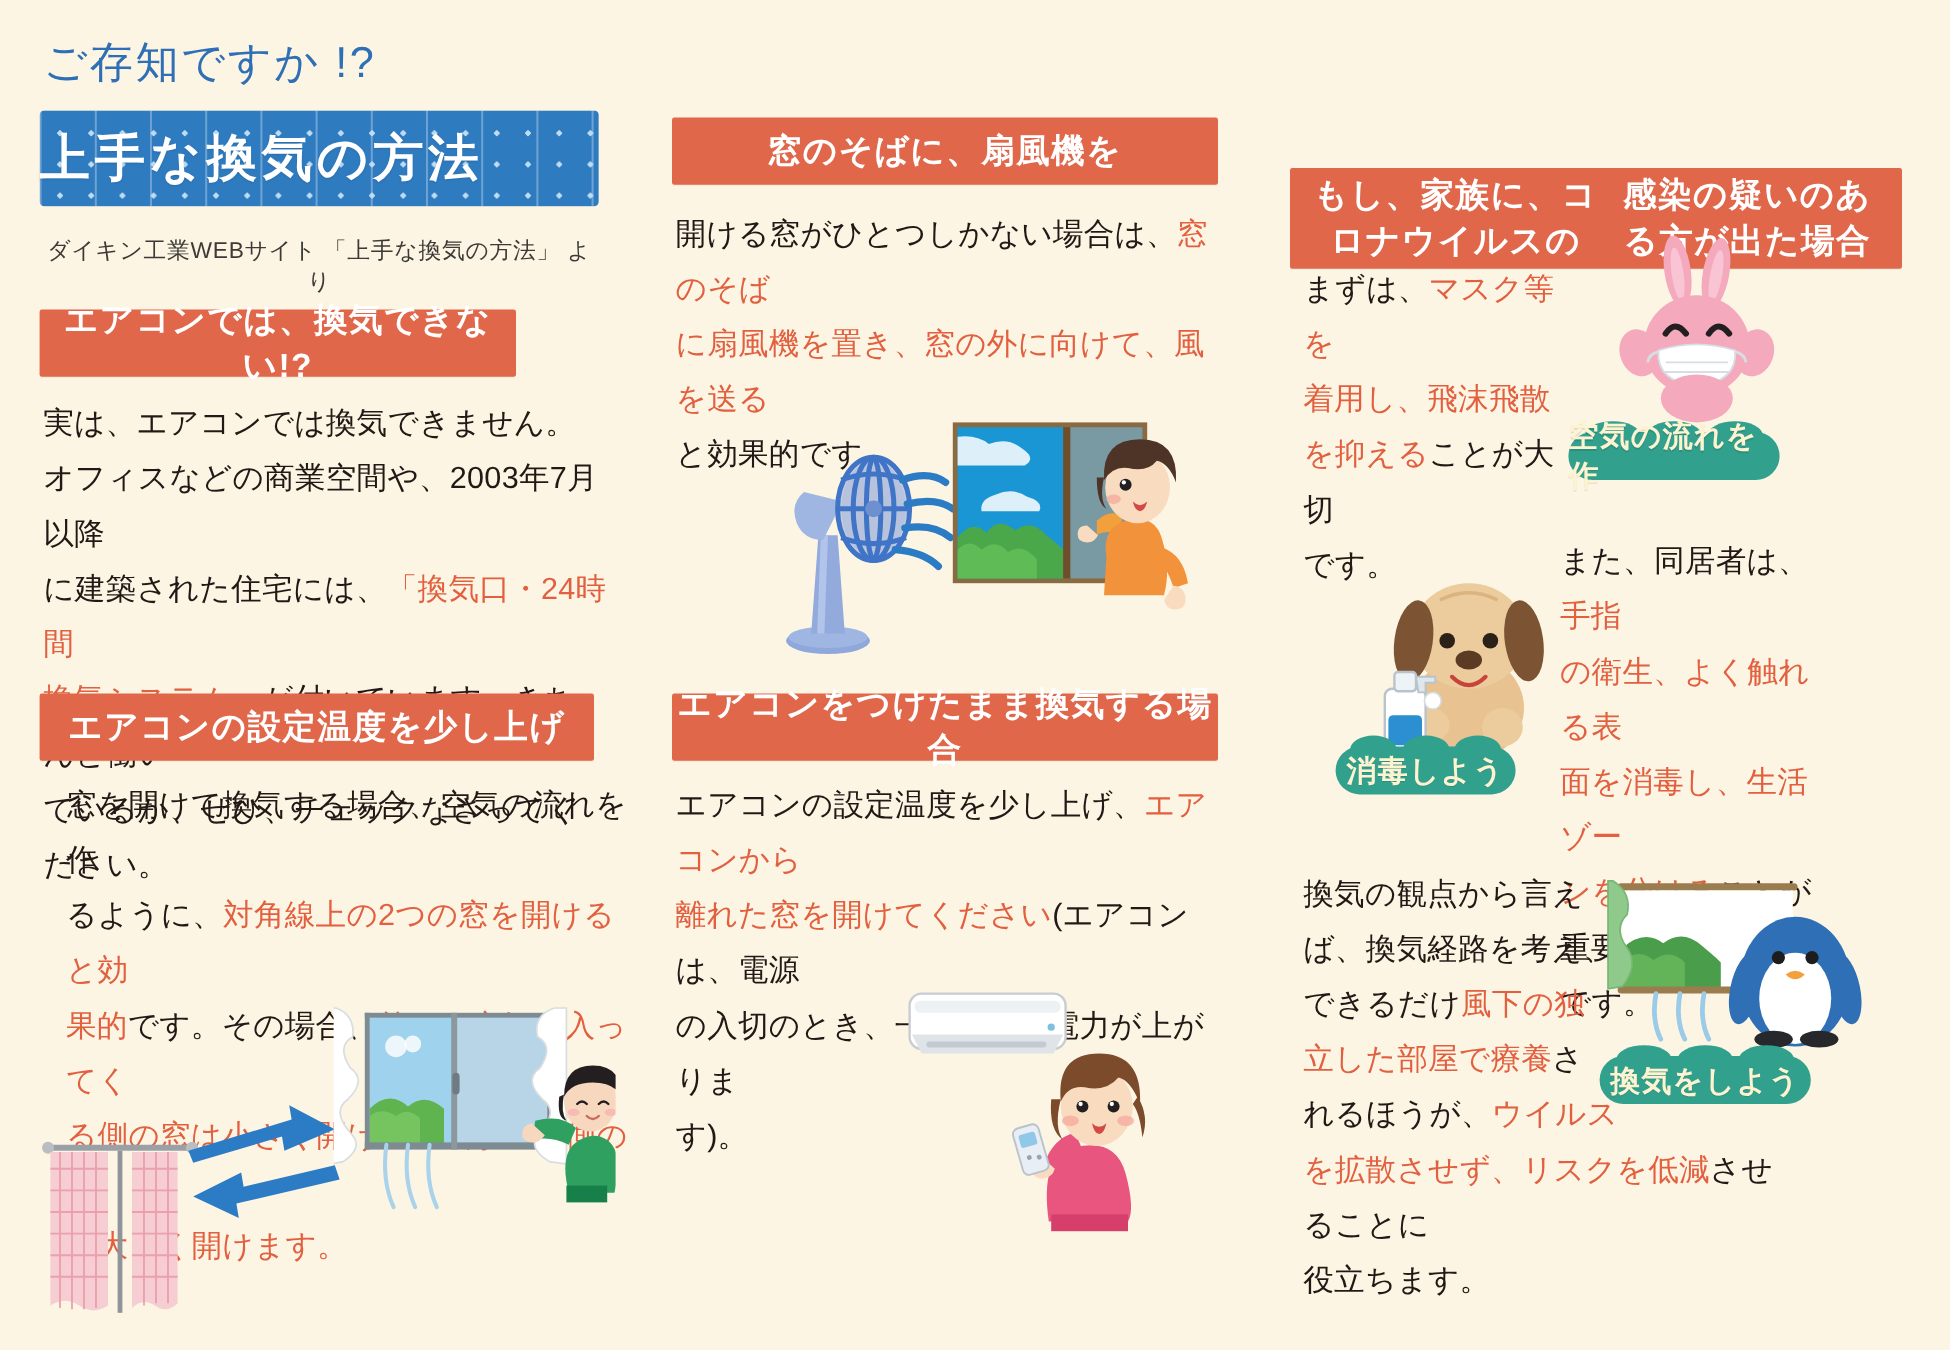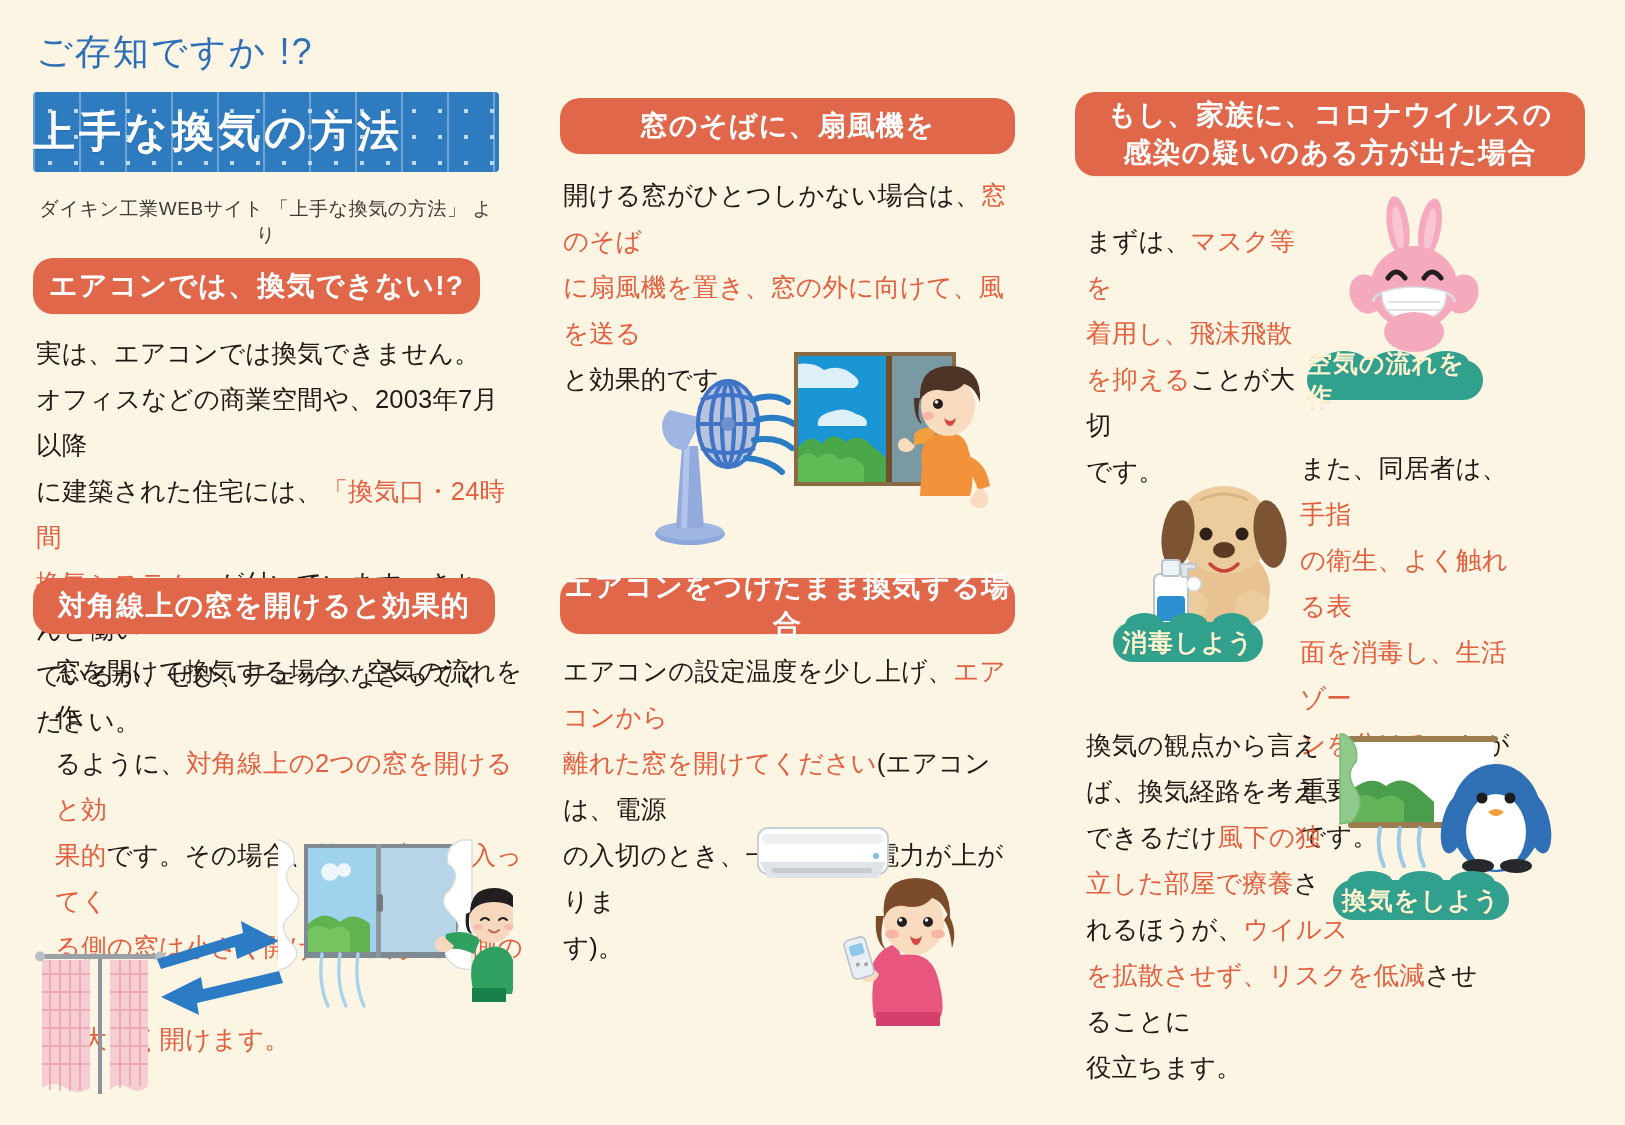--- a/index.html
+++ b/index.html
@@ -20,32 +20,32 @@
     font-size: 25.5px;
     line-height: 46px;
     color: #231815;
     letter-spacing: 0.2px;
   }
   .hl { color: #e2603f; }
 
   
   .pill {
     background: #e0674a;
-    border-radius: 20px;
+    border-radius: 2px;
     color: #ffffff;
     text-align: center;
     font-size: 28px;
     font-weight: 700;
     letter-spacing: 1.2px;
     display: flex;
     align-items: center;
     justify-content: center;
     box-shadow: 0 1px 0 rgba(0,0,0,0.04);
   }
-  .pill.two-line { line-height: 38px; flex-direction: column; }
+  .pill.two-line { line-height: 38px; flex-direction: row; margin-top: 48px; }
 
   
   #kicker {
     position: absolute; left: 36px; top: 28px;
     font-size: 36px; color: #2f6fb5; letter-spacing: 2px;
     font-weight: 400;
   }
   #title-banner {
     position: absolute; left: 33px; top: 92px;
     width: 466px; height: 80px;
@@ -63,21 +63,21 @@
     letter-spacing: 4px; text-shadow: 0 1px 2px rgba(0,0,0,.12);
   }
   #source {
     position: absolute; left: 33px; top: 196px; width: 466px;
     text-align: center; font-size: 19px; color: #3d3a36; letter-spacing: .6px;
   }
 
   
   .col { position: absolute; }
 
-  #pill-L1 { left: 33px;  top: 258px; width: 447px; height: 56px; }
+  #pill-L1 { left: 33px;  top: 258px; width: 397px; height: 56px; }
   #txt-L1  { left: 36px;  top: 330px; width: 470px; }
 
   #pill-L2 { left: 33px;  top: 578px; width: 462px; height: 56px; }
   #txt-L2  { left: 36px;  top: 648px; width: 470px; margin-left: 19px; }
 
   #pill-M1 { left: 560px; top: 98px;  width: 455px; height: 56px; }
   #txt-M1  { left: 563px; top: 172px; width: 460px; }
 
   #pill-M2 { left: 560px; top: 578px; width: 455px; height: 56px; }
   #txt-M2  { left: 563px; top: 648px; width: 450px; }
@@ -130,21 +130,21 @@
   </div>
   <div class="para col" id="txt-L1">
       <div><span>実は、エアコンでは換気できません。</span></div>
       <div><span>オフィスなどの商業空間や、2003年7月以降</span></div>
       <div><span>に建築された住宅には、</span><span class="hl">「換気口・24時間</span></div>
       <div><span class="hl">換気システム」</span><span>が付いています。きちんと働い</span></div>
       <div><span>ているか、ぜひ、チェックなさってください。</span></div>
     </div>
 
   <div class="pill col" id="pill-L2">
-    <span>対角線上の窓を開けると効果的</span>
+    <span>エアコンの設定温度を少し上げ</span>
   </div>
   <div class="para col" id="txt-L2">
       <div><span>窓を開けて換気する場合、空気の流れを作</span></div>
       <div><span>るように、</span><span class="hl">対角線上の2つの窓を開けると効</span></div>
       <div><span class="hl">果的</span><span>です。その場合、</span><span class="hl">外から空気が入ってく</span></div>
       <div><span class="hl">る側の窓は小さく開け、空気が出る側の窓</span></div>
       <div><span class="hl">を大きく開けます。</span></div>
     </div>
 
   <svg class="ill" style="left:30px; top:940px;" width="140" height="160" viewBox="0 0 140 160">

